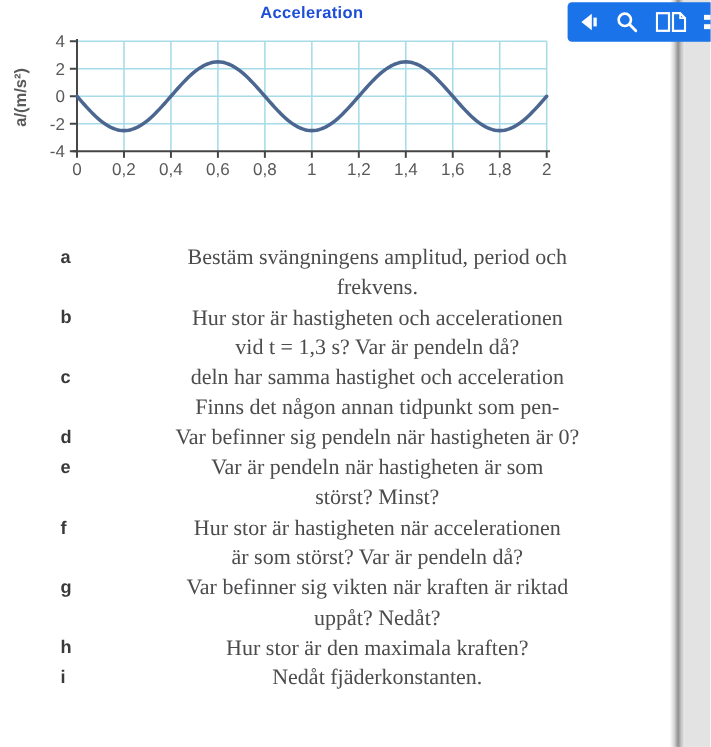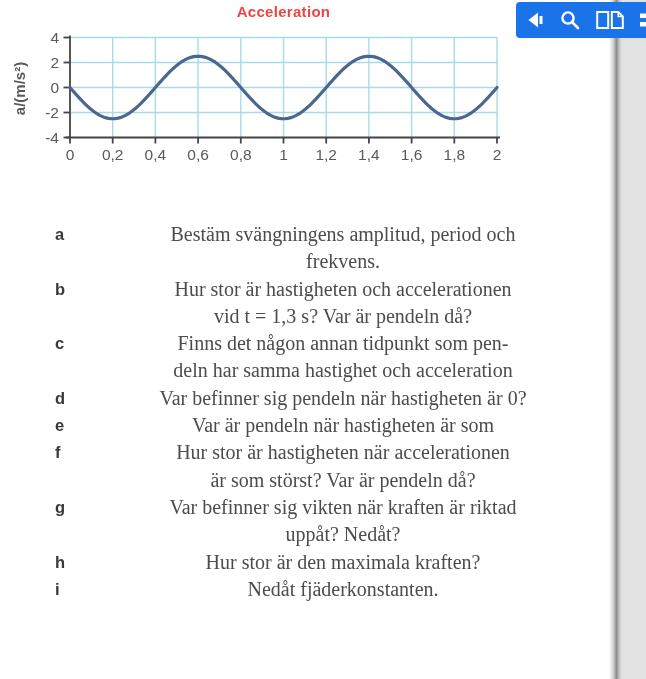--- a/index.html
+++ b/index.html
@@ -20,21 +20,21 @@
   .toolbar{
     position:absolute; left:516px; top:2px; width:140px; height:36px;
     border-radius:4px 0 0 4px; z-index:10;
     display:flex; align-items:center; gap:16px; padding-left:11px; box-sizing:border-box;
   }
   .toolbar .tb-icon{display:inline-flex; align-items:center; justify-content:center; cursor:pointer; flex:0 0 auto;}
   
   .chart{position:absolute; left:0; top:0; width:560px; height:200px;}
   .chart-title{
     position:absolute; left:70px; top:3px; width:427px; text-align:center;
-    font-size:15px; font-weight:bold; color:#ef4444; letter-spacing:0.3px;
+    font-size:15px; font-weight:bold; color:#1d4ed8; letter-spacing:0.3px;
   }
   .chart-svg{position:absolute; left:0; top:0;}
   .ylabel{
     position:absolute; left:-41px; top:80px; width:120px; text-align:center;
     transform:rotate(-90deg);
     font-size:15px; font-weight:bold; color:#58595b;
   }
   .xlabel{
     position:absolute; left:70px; top:166px; width:427px; text-align:center;
     font-size:15px; font-weight:bold; color:#58595b;
@@ -159,34 +159,35 @@
     <div class="q-row">
       <div class="q-letter">b</div>
       <div class="q-text">
         <div class="q-line">Hur stor är hastigheten och accelerationen</div>
         <div class="q-line">vid t = 1,3 s? Var är pendeln då?</div>
       </div>
     </div>
     <div class="q-row">
       <div class="q-letter">c</div>
       <div class="q-text">
+        <div class="q-line">deln har samma hastighet och acceleration</div>
         <div class="q-line">Finns det någon annan tidpunkt som pen-</div>
-        <div class="q-line">deln har samma hastighet och acceleration</div>
       </div>
     </div>
     <div class="q-row">
       <div class="q-letter">d</div>
       <div class="q-text">
         <div class="q-line">Var befinner sig pendeln när hastigheten är 0?</div>
       </div>
     </div>
     <div class="q-row">
       <div class="q-letter">e</div>
       <div class="q-text">
         <div class="q-line">Var är pendeln när hastigheten är som</div>
+        <div class="q-line">störst? Minst?</div>
       </div>
     </div>
     <div class="q-row">
       <div class="q-letter">f</div>
       <div class="q-text">
         <div class="q-line">Hur stor är hastigheten när accelerationen</div>
         <div class="q-line">är som störst? Var är pendeln då?</div>
       </div>
     </div>
     <div class="q-row">

